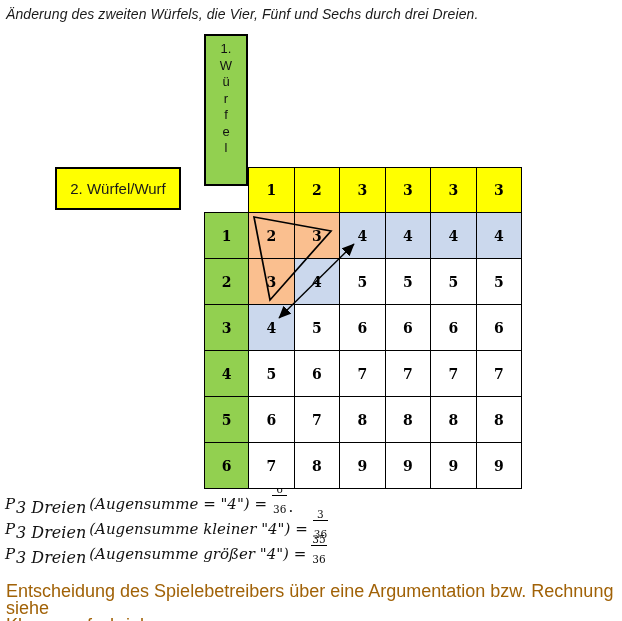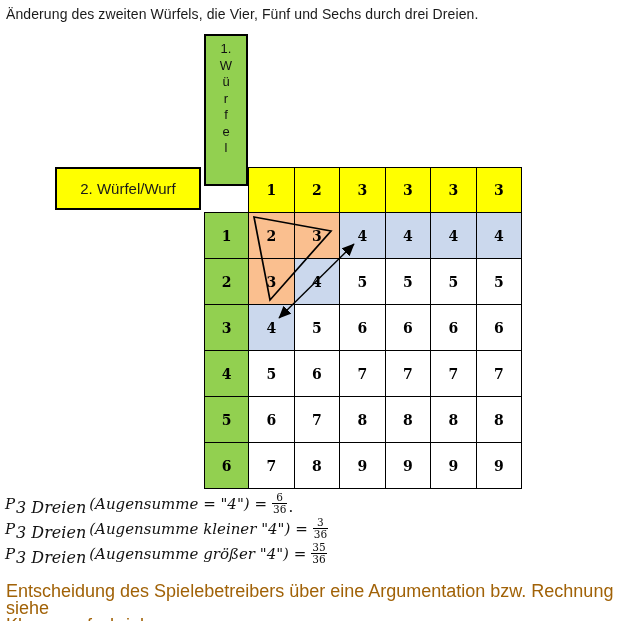--- a/index.html
+++ b/index.html
@@ -1,29 +1,29 @@
 <!DOCTYPE html>
 <html><head>
 <meta charset="utf-8">
 <style>
   html,body{margin:0;padding:0;background:#ffffff;}
   .page{position:relative;width:622px;height:621px;background:#fff;overflow:hidden;
         font-family:"Liberation Sans",sans-serif;color:#000;}
 
-  .title{position:absolute;left:6px;top:6px;font-size:14px;
+  .title{position:absolute;left:6px;top:6px;font-size:14px;font-style:italic;
          color:#1a1a1a;letter-spacing:.1px;}
 
   
   .vbar{position:absolute;left:204px;top:34px;width:44px;height:152px;
         box-sizing:border-box;background:#92D050;border:2px solid #000;z-index:3;}
   .vbar-text{width:100%;padding-top:5px;text-align:center;font-size:13px;
              line-height:16.5px;white-space:pre-line;color:#111;}
 
   
-  .hlabel{position:absolute;left:55px;top:167px;width:146px;height:43px;
+  .hlabel{position:absolute;left:55px;top:167px;width:126px;height:43px;
           box-sizing:border-box;background:#FFFF00;border:2px solid #000;
           display:flex;align-items:center;justify-content:center;
           font-size:15px;color:#1a1a1a;}
 
   
   .grid{position:absolute;left:204px;top:167px;border-collapse:collapse;
         table-layout:fixed;z-index:1;}
   .grid td{border:1px solid #000;text-align:center;vertical-align:middle;
            font-family:"DejaVu Serif",serif;font-weight:bold;font-size:14px;
            padding:0;color:#000;}
@@ -38,21 +38,21 @@
            pointer-events:none;z-index:4;}
 
   
   .formulas{position:absolute;left:5px;top:491px;}
   .fline{display:flex;align-items:center;height:25px;
          font-family:"DejaVu Serif",serif;font-style:italic;font-size:15px;color:#111;}
   .fsub{font-size:16px;margin:7px 3px 0 1px;}
   .frac{display:inline-flex;flex-direction:column;align-items:center;
         font-style:normal;font-size:10.5px;line-height:11px;margin-left:5px;
         font-family:"DejaVu Serif",serif;}
-  .frac .den{border-top:1px solid #000;padding:0 1px;}
+  .frac .den{border-top:1px solid #000;padding:8px 1px;}
   .ftail{align-self:flex-end;font-style:normal;margin-left:1px;}
 
   .footer{position:absolute;left:6px;top:583px;font-size:18px;line-height:17px;
           color:#a16207;white-space:pre-line;}
 </style>
 </head>
 <body>
 
 <div class="page">
 

